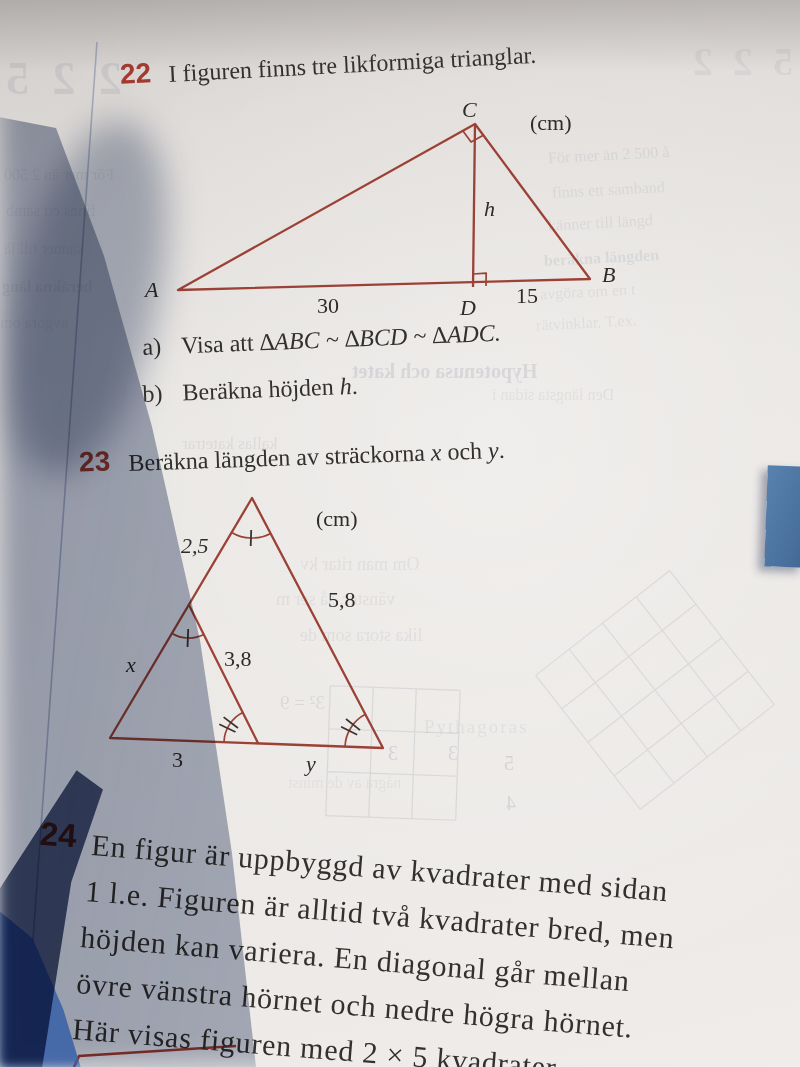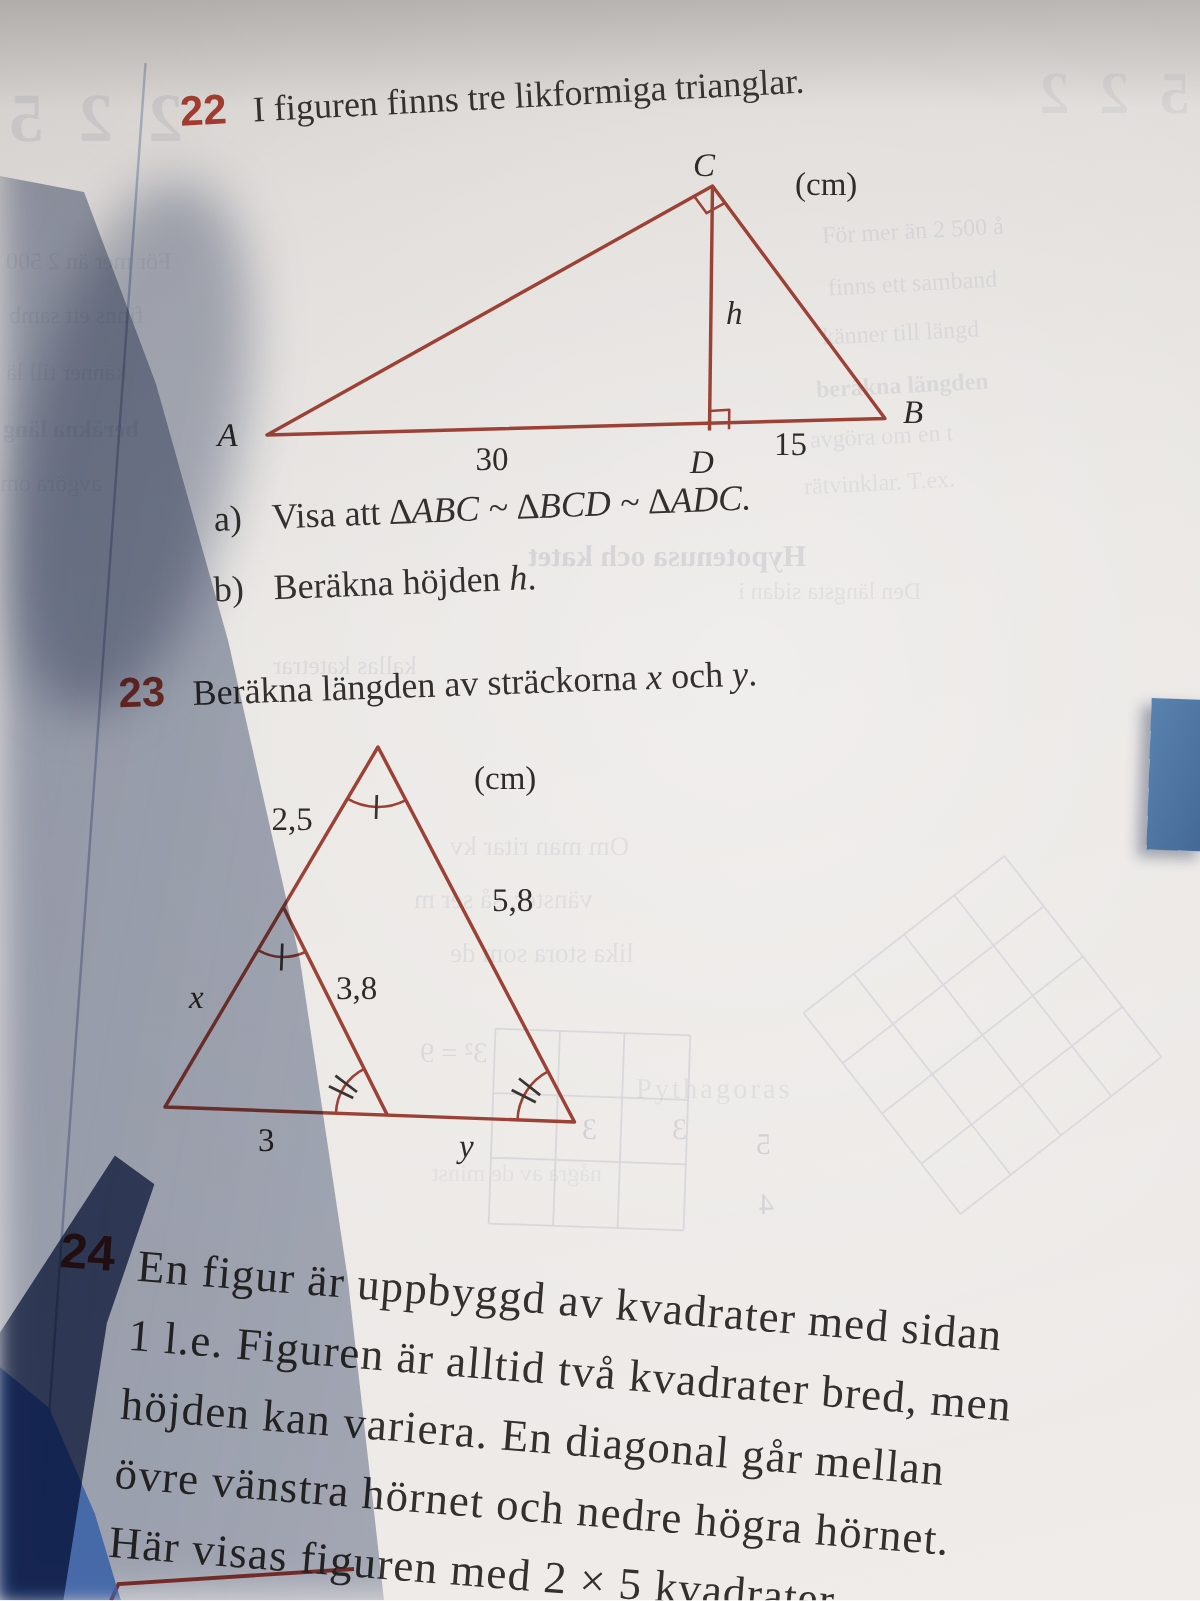--- a/index.html
+++ b/index.html
@@ -151,21 +151,21 @@
     <div class="row" style="left:142px;top:381px;transform:rotate(-2.2deg);transform-origin:left top;">
       <span>b)</span><span style="display:inline-block;width:20px;"></span><span>Beräkna höjden</span>&nbsp;<span class="it">h</span><span>.</span>
     </div>
 
     <div class="lbl num" style="left:79px;top:446px;font-size:28px;transform:rotate(-2deg);">23</div>
     <div class="row" style="left:128px;top:450px;transform:rotate(-2deg);transform-origin:left top;">
       <span>Beräkna längden av sträckorna</span>&nbsp;<span class="it">x</span>&nbsp;<span>och</span>&nbsp;<span class="it">y</span><span>.</span>
     </div>
 
     <div class="lbl figlbl" style="left:316px;top:506px;">(cm)</div>
-    <div class="lbl figlbl" style="left:181px;top:533px;">2,5</div>
+    <div class="lbl figlbl" style="left:181px;top:533px;font-style:italic;">2,5</div>
     <div class="lbl figlbl" style="left:328px;top:587px;">5,8</div>
     <div class="lbl figlbl it" style="left:126px;top:652px;">x</div>
     <div class="lbl figlbl" style="left:224px;top:646px;">3,8</div>
     <div class="lbl figlbl" style="left:172px;top:747px;">3</div>
     <div class="lbl figlbl it" style="left:306px;top:751px;">y</div>
 
     <div class="lbl num" style="left:40px;top:816px;font-size:33px;transform:rotate(4deg);">24</div>
     <div class="lbl serif" style="left:93px;top:828px;font-size:30px;letter-spacing:.8px;transform:rotate(4.6deg);transform-origin:left top;">En figur är uppbyggd av kvadrater med sidan</div>
     <div class="lbl serif" style="left:87px;top:874px;font-size:30px;letter-spacing:.8px;transform:rotate(4.6deg);transform-origin:left top;">1 l.e. Figuren är alltid två kvadrater bred, men</div>
     <div class="lbl serif" style="left:82px;top:920px;font-size:30px;letter-spacing:.8px;transform:rotate(4.6deg);transform-origin:left top;">höjden kan variera. En diagonal går mellan</div>

